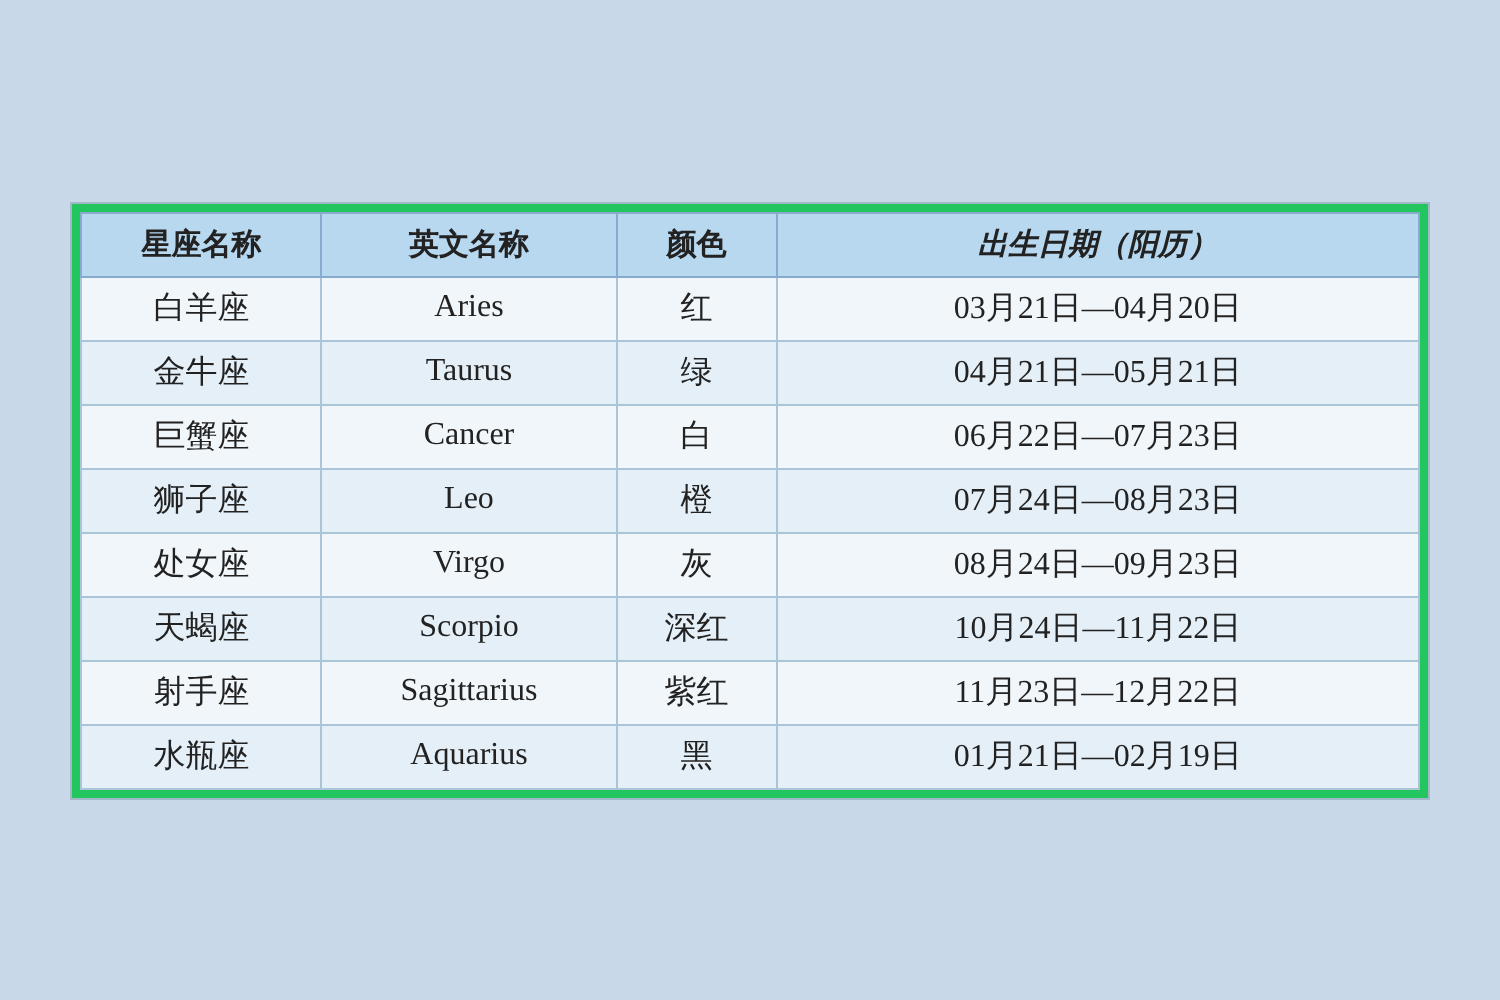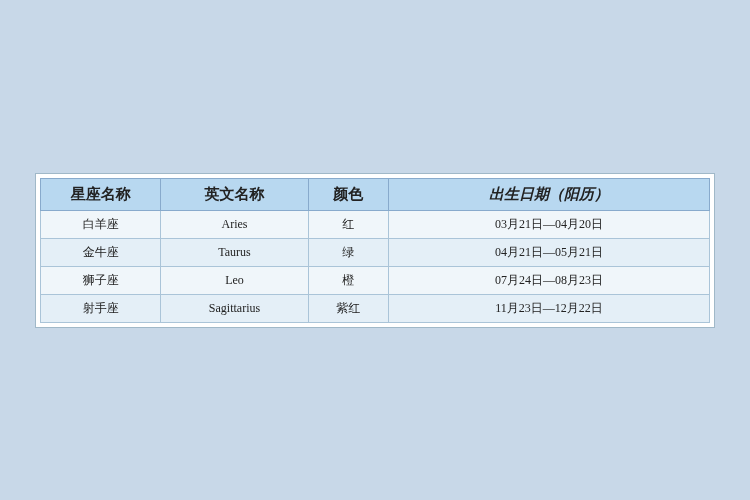--- a/index.html
+++ b/index.html
@@ -12,21 +12,21 @@
       width: 750px;
       height: 500px;
       background-color: #c8d8e8;
       display: flex;
       align-items: center;
       justify-content: center;
       font-family: "SimSun", "宋体", serif;
     }
 
     .table-container {
-      background-color: #ffffff;
+      background-color: #22c55e;
       border: 1px solid #a0b8c8;
       padding: 4px;
       width: 680px;
     }
 
     table {
       width: 100%;
       border-collapse: collapse;
     }
 
@@ -37,21 +37,21 @@
       padding: 6px 8px;
       font-size: 15px;
       font-weight: bold;
       color: #222;
     }
 
     tbody tr td {
       border: 1px solid #aac4d8;
       text-align: center;
       padding: 5px 8px;
-      font-size: 12px;
+      font-size: 16px;
       color: #222;
       background-color: #f0f6fa;
     }
 
     tbody tr:nth-child(even) td {
       background-color: #e4eff7;
     }
 
     .col-chinese { width: 18%; }
     .col-english { width: 22%; }
@@ -78,26 +78,50 @@
           <td>红</td>
           <td>03月21日—04月20日</td>
         </tr>
         <tr>
           <td>金牛座</td>
           <td>Taurus</td>
           <td>绿</td>
           <td>04月21日—05月21日</td>
         </tr>
         <tr>
+          <td>巨蟹座</td>
+          <td>Cancer</td>
+          <td>白</td>
+          <td>06月22日—07月23日</td>
+        </tr>
+        <tr>
           <td>狮子座</td>
           <td>Leo</td>
           <td>橙</td>
           <td>07月24日—08月23日</td>
+        </tr>
+        <tr>
+          <td>处女座</td>
+          <td>Virgo</td>
+          <td>灰</td>
+          <td>08月24日—09月23日</td>
+        </tr>
+        <tr>
+          <td>天蝎座</td>
+          <td>Scorpio</td>
+          <td>深红</td>
+          <td>10月24日—11月22日</td>
         </tr>
         <tr>
           <td>射手座</td>
           <td>Sagittarius</td>
           <td>紫红</td>
           <td>11月23日—12月22日</td>
         </tr>
+        <tr>
+          <td>水瓶座</td>
+          <td>Aquarius</td>
+          <td>黑</td>
+          <td>01月21日—02月19日</td>
+        </tr>
       </tbody>
   </table>
 </div>
 
 </body></html>

